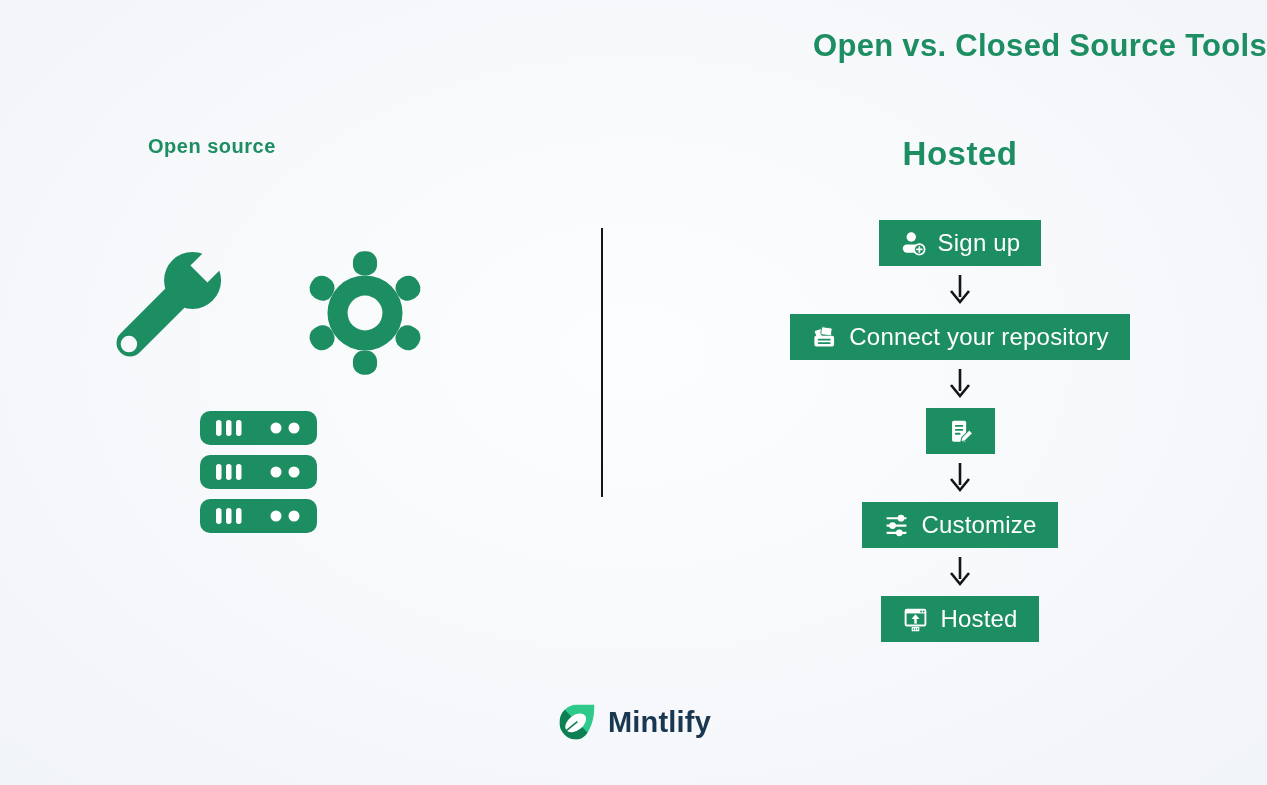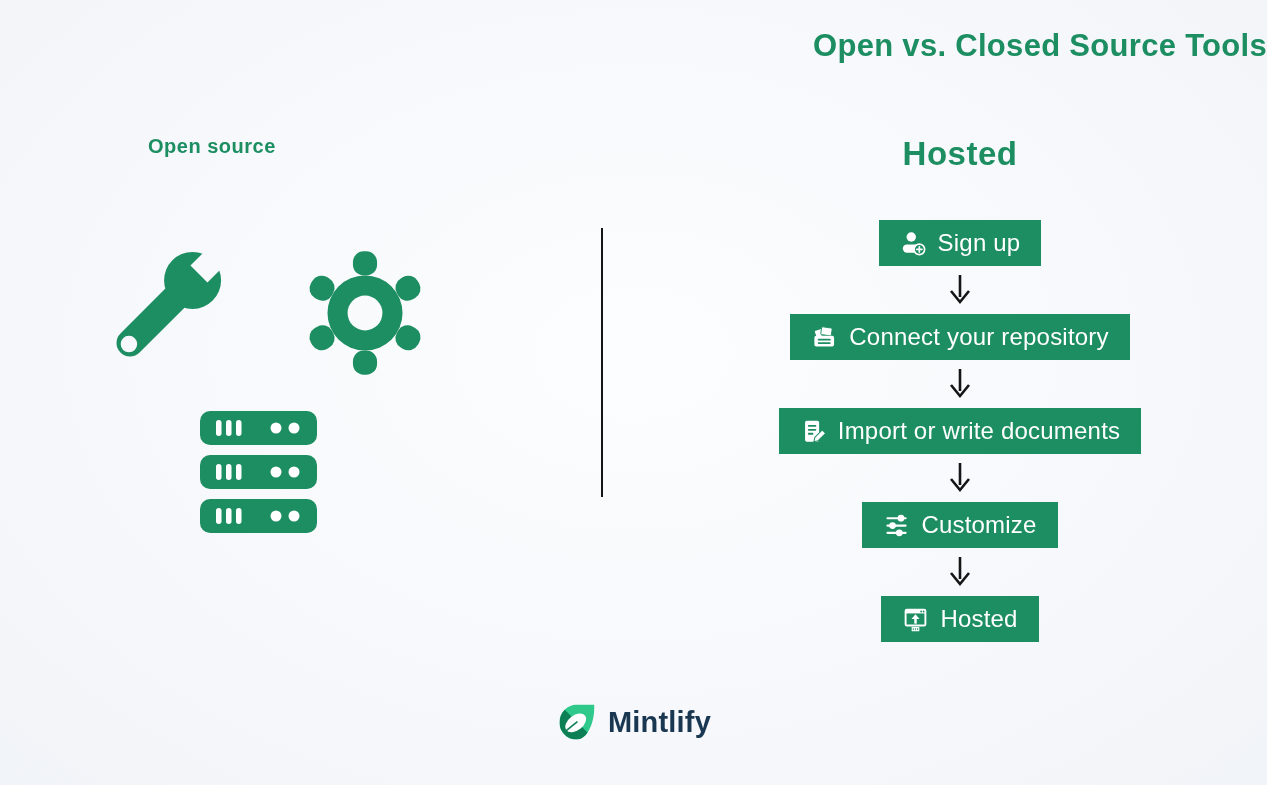--- a/index.html
+++ b/index.html
@@ -174,21 +174,20 @@
     <div class="step">
       <span style="display:inline-flex">
         <svg viewBox="0 0 24 24" width="27" height="27">
           <rect x="4.5" y="2.5" width="12.5" height="18.5" rx="1.5" fill="#fff"></rect>
           <rect x="7" y="6.2" width="7.5" height="1.6" rx="0.8" class="acc"></rect>
           <rect x="7" y="9.7" width="7.5" height="1.6" rx="0.8" class="acc"></rect>
           <rect x="7" y="13.2" width="5" height="1.6" rx="0.8" class="acc"></rect>
           <path d="M13.2 17.2l6.6-6.6 3 3-6.6 6.6-3.8 .8z" fill="#fff" class="acc-stroke" stroke-width="0.9"></path>
         </svg>
       </span>
-      <span>Import or write documents</span>
     </div>
 
     <div class="flow-arrow">
       <svg viewBox="0 0 26 32">
           <path d="M13 1v22" stroke="var(--arrow)" stroke-width="2.6" fill="none"></path>
           <path d="M4 17l9 11 9-11" stroke="var(--arrow)" stroke-width="2.6" fill="none" stroke-linejoin="miter"></path>
         </svg>
     </div>
 
     <div class="step">

